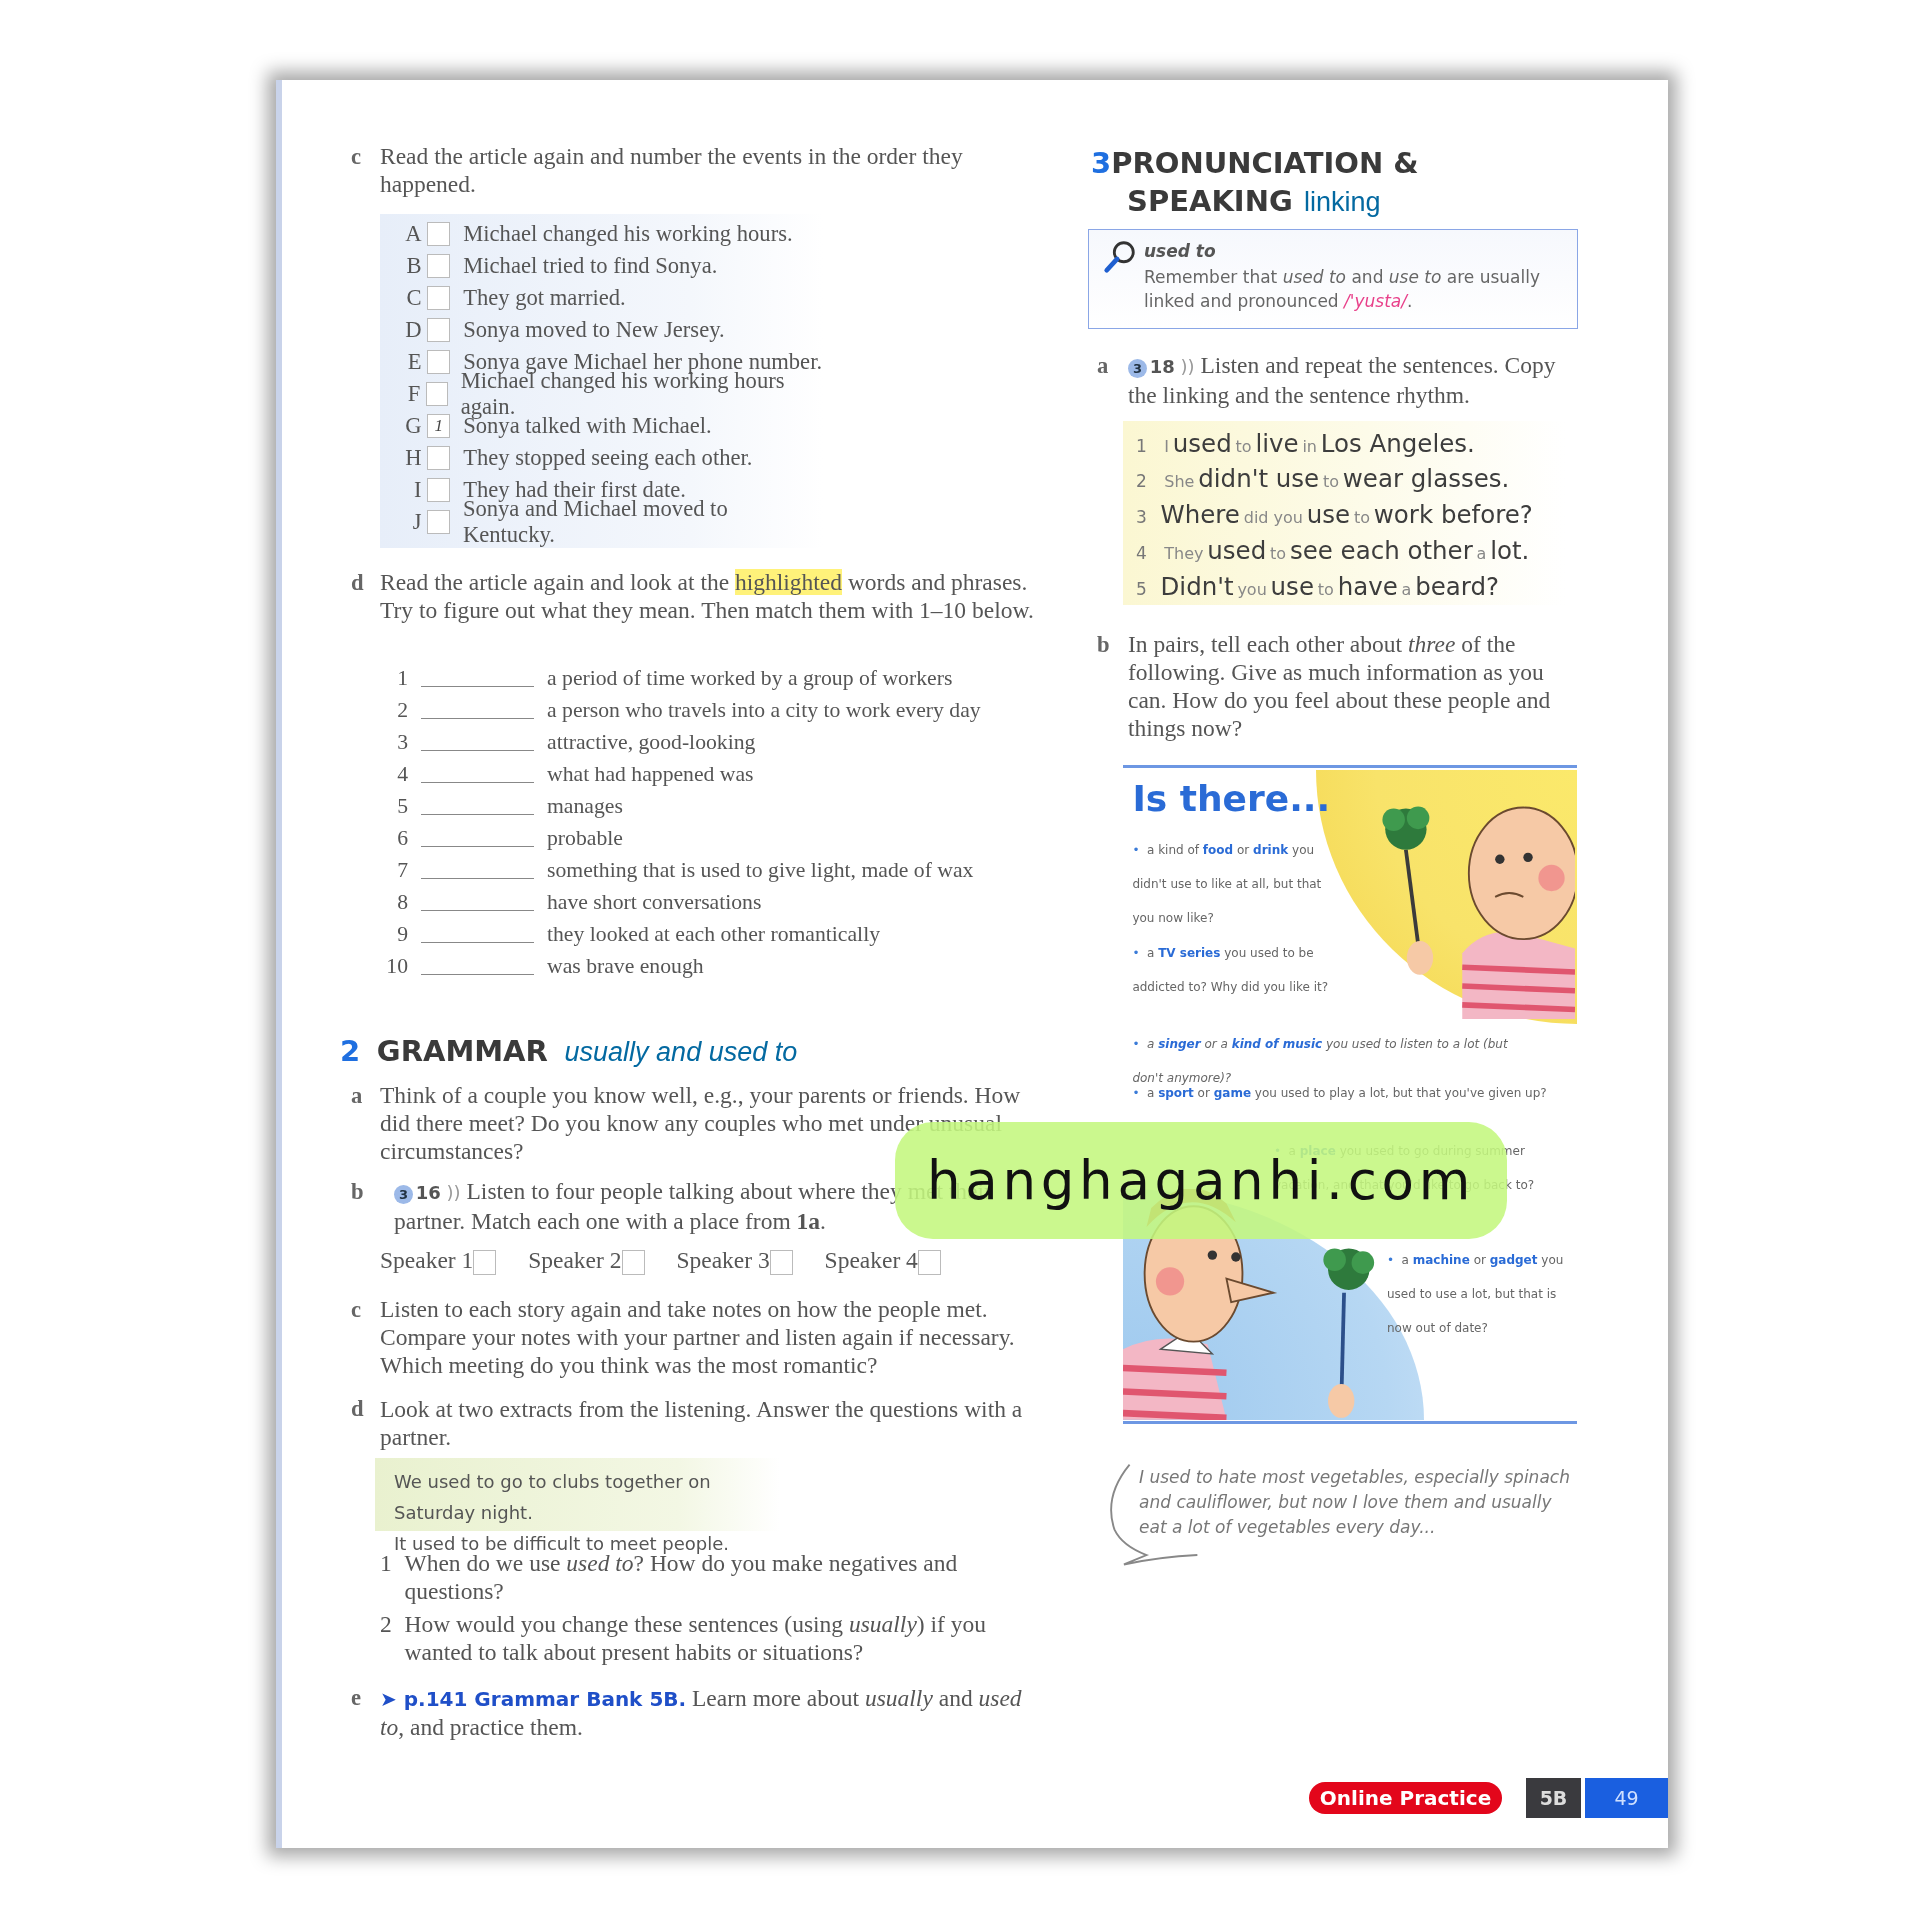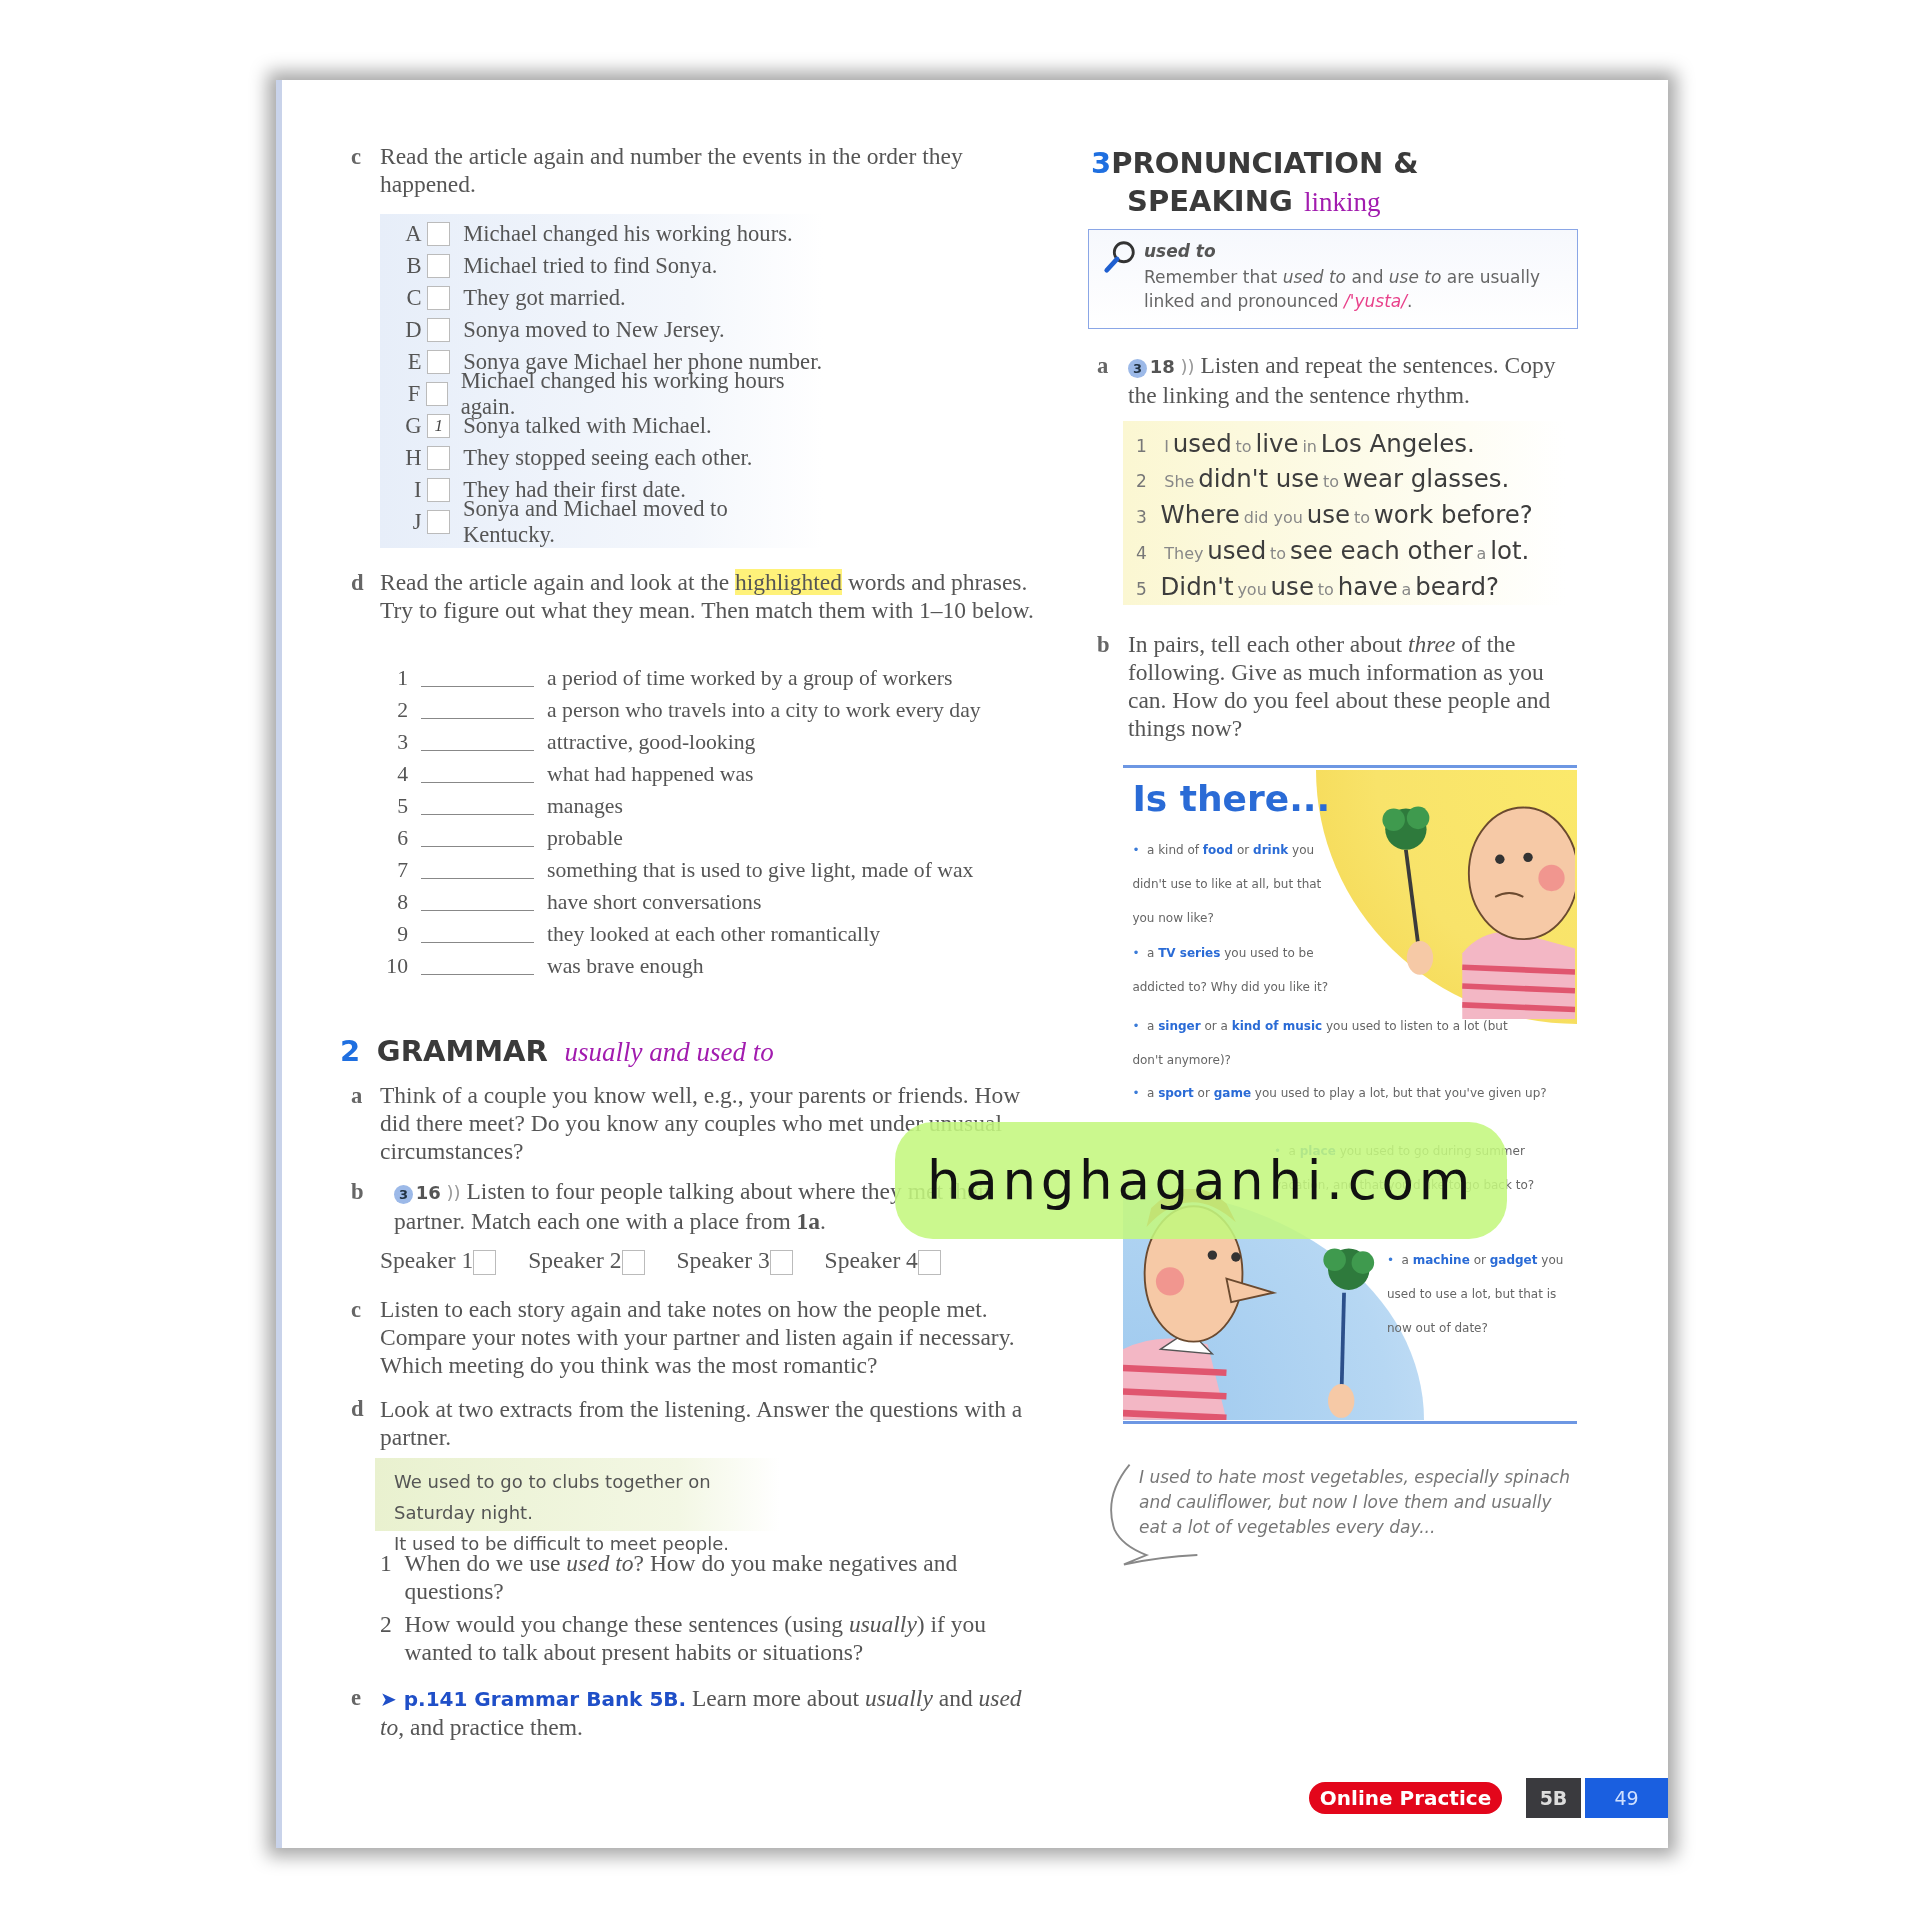--- a/index.html
+++ b/index.html
@@ -13,21 +13,21 @@
   .events{position:absolute;left:104px;top:134px;width:443px;height:334px;background:linear-gradient(90deg,#e7eef9 0%,#f4f7fc 70%,#fff 100%);}
   .ev-row{position:absolute;left:19px;height:32px;display:flex;align-items:center;font-size:22.6px;color:#555;}
   .ev-row .k{width:22.6px;text-align:right;margin-right:5.6px;}
   .ev-row .t{margin-left:13px;}
   .hl{background:#fff27a;color:#555;}
   .m-row{position:absolute;left:104px;height:32px;display:flex;align-items:center;font-size:21.7px;color:#555;}
   .m-row .n{width:28px;text-align:right;margin-right:13px;}
   .m-row .blank{width:113px;border-bottom:1.4px solid #888;height:17px;margin-right:13px;}
   .sec-num{color:#1f6fe0;font-family:"DejaVu Sans",sans-serif;font-weight:bold;}
   .sec-title{color:#3a3a3a;font-family:"DejaVu Sans",sans-serif;font-weight:bold;}
-  .sec-sub{color:#a21caf;font-family:Liberation Serif, serif;font-style:italic;font-weight:normal;}
+  .sec-sub{color:#0369a1;font-family:Liberation Sans, sans-serif;font-style:italic;font-weight:normal;}
   .audio{display:inline-block;font-family:"DejaVu Sans",sans-serif;font-weight:bold;font-size:18px;color:#555;}
   .audio .disc{display:inline-block;width:19px;height:19px;border-radius:50%;background:#9cb9e8;color:#234;font-size:13px;line-height:19px;text-align:center;margin-right:2.8px;}
   .spk{display:inline-block;margin-right:26px;}
   .extract{position:absolute;left:99px;top:1378px;width:405px;height:73px;background:linear-gradient(90deg,#e9f1cf 0%,#f3f7e4 75%,#fff 100%);font-family:"DejaVu Sans",sans-serif;font-size:18px;color:#555;padding:7.5px 0 0 19px;box-sizing:border-box;line-height:31px;}
   .gb-link{color:#1f4fc8;font-family:"DejaVu Sans",sans-serif;font-weight:bold;font-size:20px;}
   .tipbox{position:absolute;left:812px;top:149px;width:490px;height:100px;border:1.9px solid #8aa6e6;box-sizing:border-box;background:linear-gradient(180deg,#f6f8fd,#fff);}
   .tipbox .title{position:absolute;left:55px;top:11.3px;font-family:"DejaVu Sans",sans-serif;font-weight:bold;font-style:italic;font-size:17px;color:#555;}
   .tipbox .body{position:absolute;left:55px;top:36px;width:426px;font-family:"DejaVu Sans",sans-serif;font-size:17px;color:#666;line-height:23.5px;}
   .phon{color:#e8408a;font-style:italic;}
   .sent-box{position:absolute;left:847px;top:341px;width:443px;height:184px;background:linear-gradient(90deg,#fbf7d2 0%,#fdfbe9 55%,#fff 100%);}
@@ -334,21 +334,21 @@
         <circle cx="240" cy="85" r="22" fill="#2e7a3c"></circle>
           <circle cx="225" cy="75" r="12" fill="#3f9a4e"></circle>
           <circle cx="255" cy="78" r="12" fill="#3f9a4e"></circle>
         <ellipse cx="232" cy="225" rx="14" ry="18" fill="#f6c9a6"></ellipse>
       </svg>
     </div>
     <div class="it-title">Is there...</div>
 
     <div class="bul" style="left:9.4px;top:68px;width:198px;"><span class="dot">•</span><span>a kind of </span><span class="kw">food</span><span> or </span><span class="kw">drink</span><span> you didn't use to like at all, but that you now like?</span></div>
     <div class="bul" style="left:9.4px;top:171px;width:217px;"><span class="dot">•</span><span>a </span><span class="kw">TV series</span><span> you used to be addicted to? Why did you like it?</span></div>
-    <div class="bul" style="left:9.4px;top:244px;width:377px;"><span class="dot">•</span><span>a </span><span class="kw">singer</span><span> or a </span><span class="kw">kind of music</span><span> you used to listen to a lot (but don't anymore)?</span></div>
+    <div class="bul" style="left:9.4px;top:262px;width:377px;font-style:italic;"><span class="dot">•</span><span>a </span><span class="kw">singer</span><span> or a </span><span class="kw">kind of music</span><span> you used to listen to a lot (but don't anymore)?</span></div>
     <div class="bul" style="left:9.4px;top:311px;width:424px;"><span class="dot">•</span><span>a </span><span class="kw">sport</span><span> or </span><span class="kw">game</span><span> you used to play a lot, but that you've given up?</span></div>
     <div class="bul" style="left:151px;top:369px;width:282px;"><span class="dot">•</span><span>a </span><span class="kw">place</span><span> you used to go during summer vacation, and that you'd like to go back to?</span></div>
     <div class="bul" style="left:264px;top:478px;width:179px;"><span class="dot">•</span><span>a </span><span class="kw">machine</span><span> or </span><span class="kw">gadget</span><span> you used to use a lot, but that is now out of date?</span></div>
 
     <div class="botline"></div>
   </div>
 
   <div class="bubble">
     <svg class="abs" style="left:0;top:0;" width="104" height="113" viewBox="0 0 110 120">
       <path d="M28 6 Q0 40 12 75 Q20 92 46 102 L22 112 Q60 104 100 102" fill="none" stroke="#888" stroke-width="2"></path>

